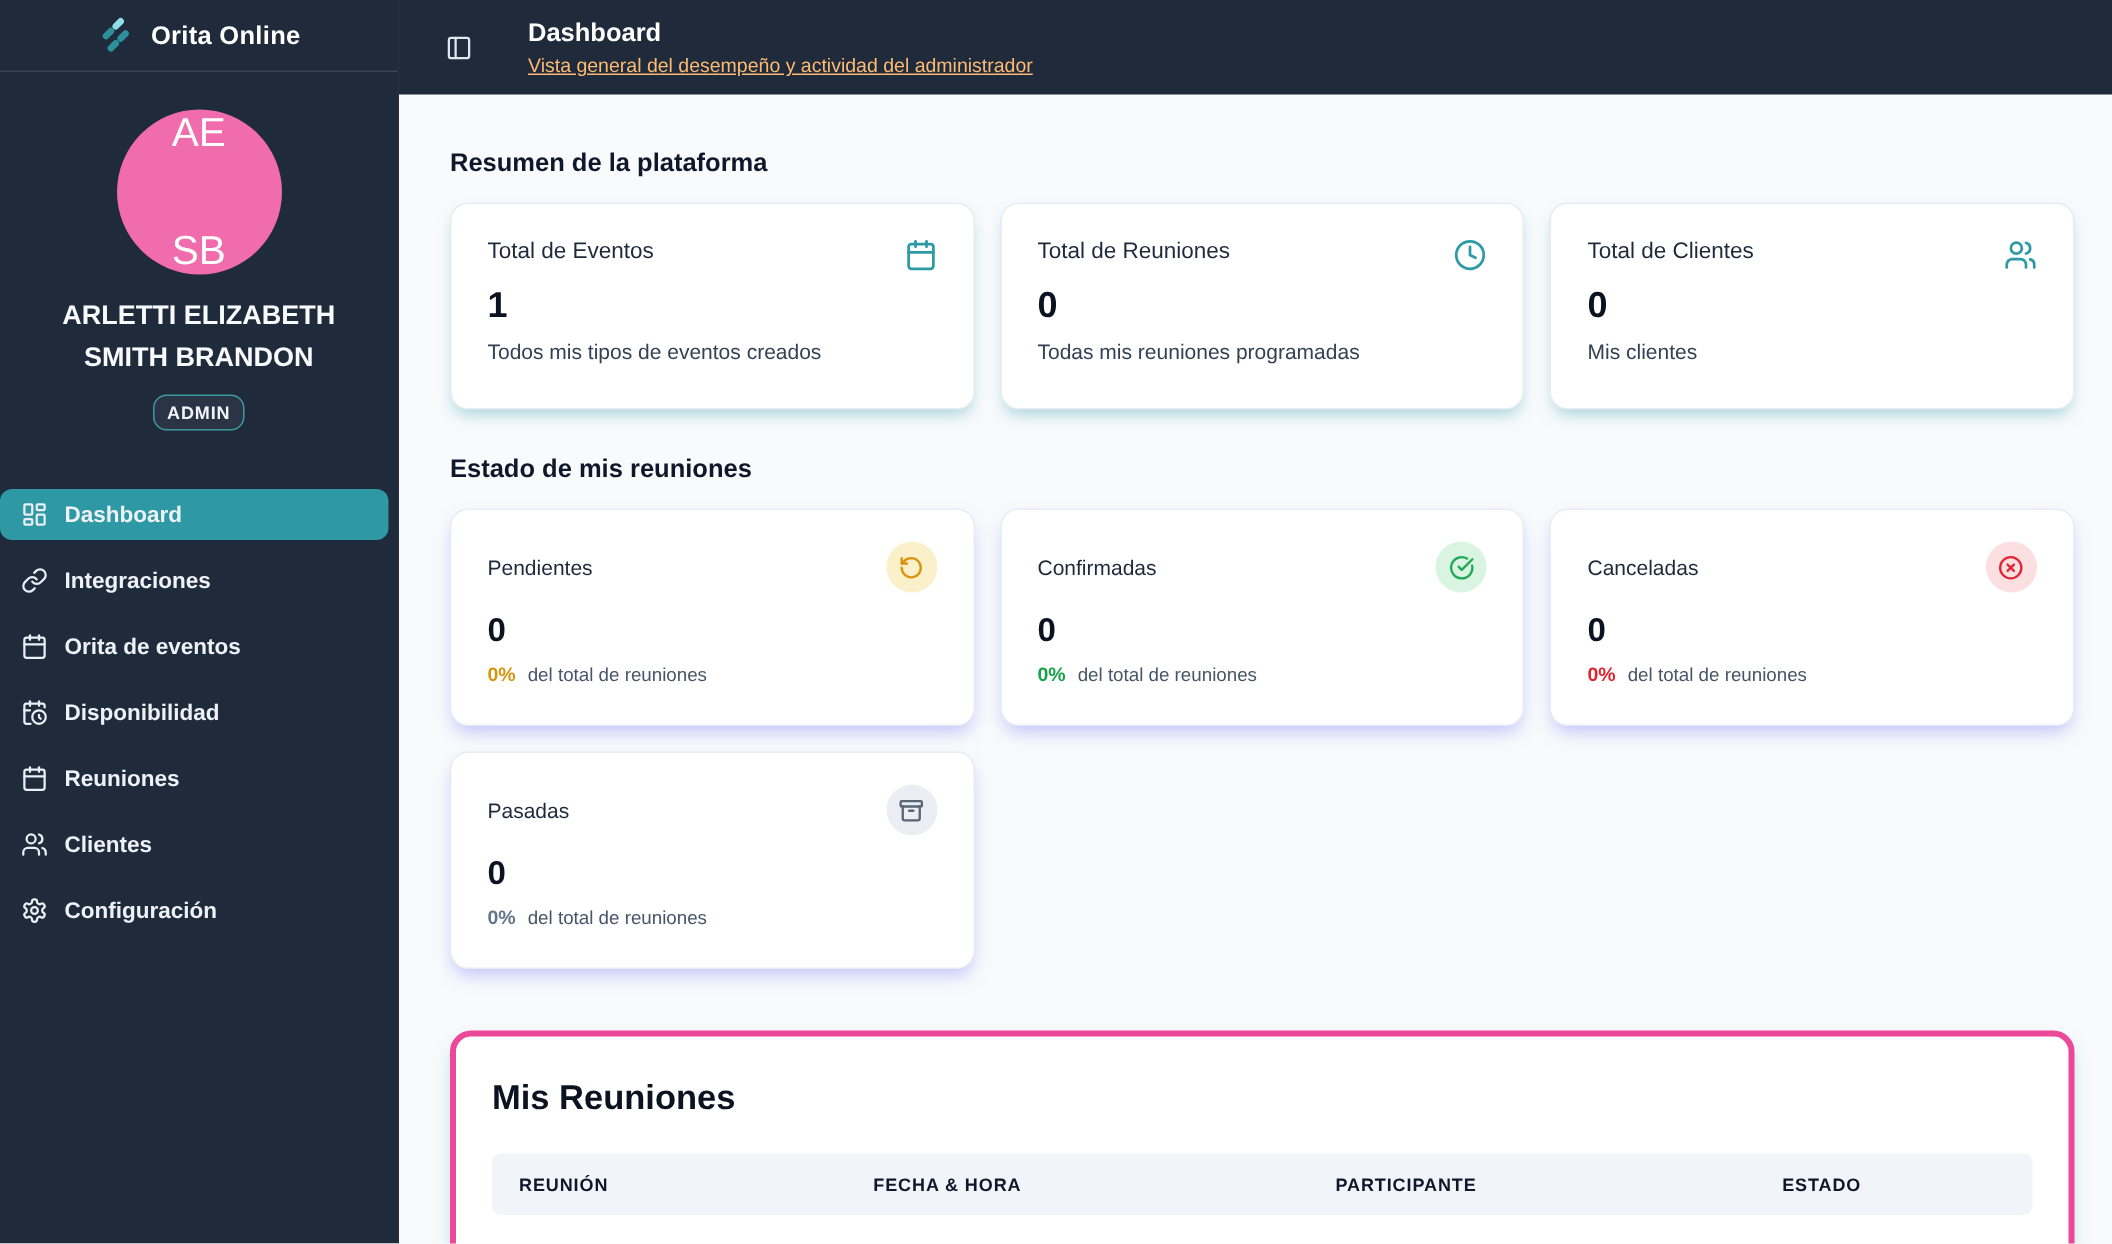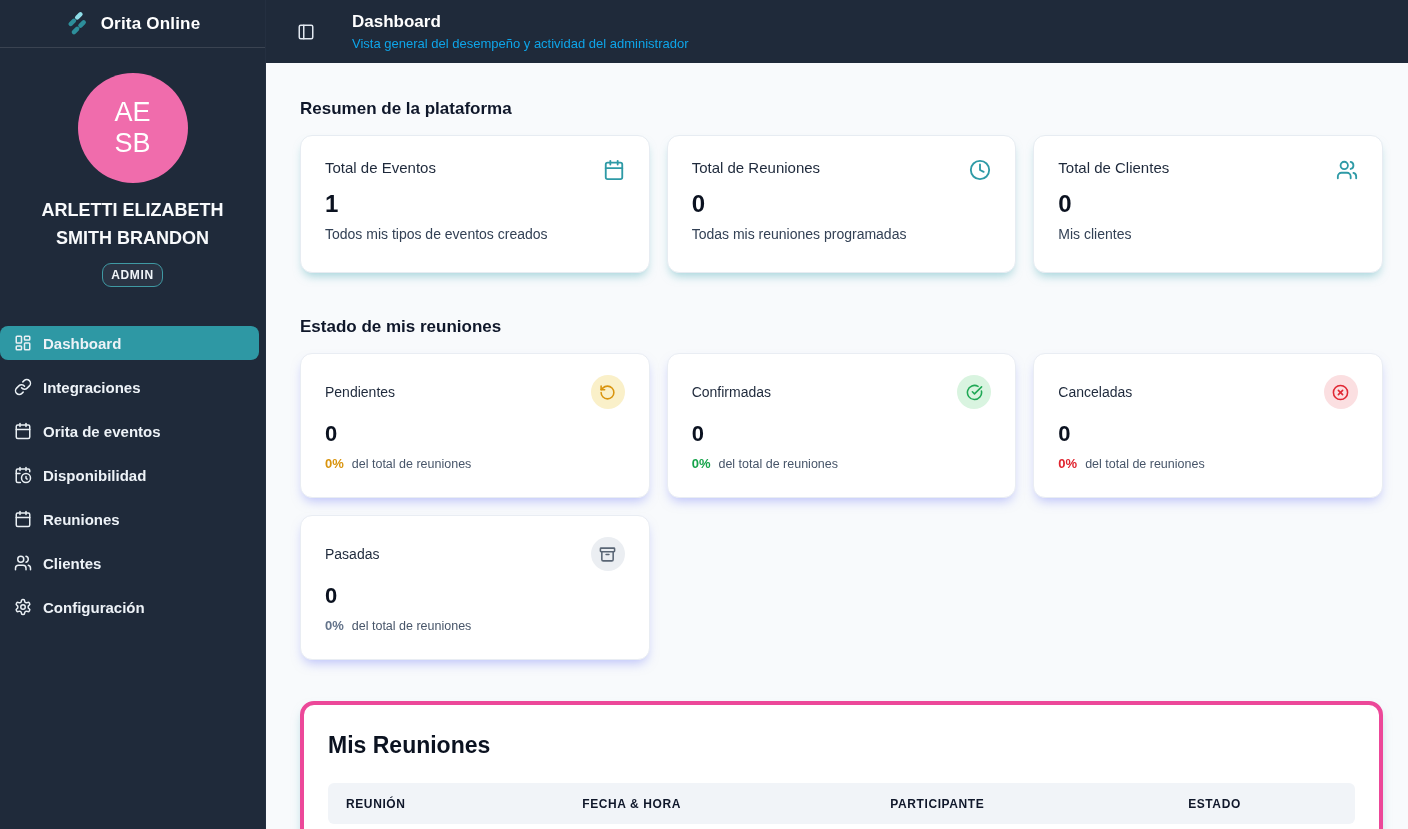--- a/index.html
+++ b/index.html
@@ -19,21 +19,21 @@
   }
   .brand {
     height:48px; display:flex; align-items:center; justify-content:center;
     gap:10px; border-bottom:1px solid rgba(255,255,255,0.12);
   }
   .brand-name { font-size:17px; font-weight:700; letter-spacing:0.2px; }
   .profile { display:flex; flex-direction:column; align-items:center; padding-top:25px; }
   .avatar {
     width:110px; height:110px; border-radius:50%;
     background:#F06CAC; color:#FFF;
-    display:flex; flex-direction:column; align-items:center; justify-content:center;
+    display:flex; flex-direction:column; align-items:center; justify-content:space-between;
     font-size:27px; line-height:31px; font-weight:400;
   }
   .user-name { margin-top:13px; text-align:center; font-size:18px; font-weight:700; line-height:28px; color:#F8FAFC; }
   .role-badge {
     margin-top:11px; padding:4px 8px;
     border:1px solid #3F99A3; border-radius:9px;
     background:rgba(255,255,255,0.05);
     font-size:12px; font-weight:700; letter-spacing:0.6px; color:#F1F5F9;
   }
   .nav { margin-top:39px; display:flex; flex-direction:column; }
@@ -48,42 +48,42 @@
 
   
   .main { flex:1; display:flex; flex-direction:column; }
   .topbar {
     height:63px; min-height:63px; background:#1F2A3A; color:#FFF;
     display:flex; align-items:center; padding-left:31px;
   }
   .toggle-btn { width:18px; height:18px; color:#E2E8F0; cursor:pointer; background:none; border:none; }
   .topbar-text { margin-left:37px; }
   .topbar-title { font-size:17px; font-weight:700; }
-  .topbar-subtitle { margin-top:4px; font-size:13px; font-weight:400; color:#0ea5e9; }
+  .topbar-subtitle { margin-top:4px; font-size:13px; font-weight:400; color:#fdba74;text-decoration:underline; }
 
   .content { padding:36px 25px 0 34px; }
   .section-heading { font-size:17px; font-weight:700; color:#0F172A; margin-bottom:16px; }
 
   
   .summary-grid { display:grid; grid-template-columns:repeat(3,1fr); gap:17px; }
   .card {
     background:#FFF; border:1px solid #E7ECF2; border-radius:12px;
     padding:23px 24px; height:138px;
     box-shadow:0 6px 10px -3px rgba(94,181,192,0.55);
   }
   .card-head { display:flex; align-items:flex-start; justify-content:space-between; }
   .card-title { font-size:15px; font-weight:500; color:#1E293B; }
   .card-icon { width:22px; height:22px; color:#2E9AA6; }
   .card-value { margin-top:9px; font-size:24px; font-weight:700; color:#0B1220; }
   .card-desc { margin-top:8px; font-size:14px; color:#33415">0</style>
   <style>
   .card-desc { margin-top:8px; font-size:14px; color:#334155; }
 
   
-  .status-section { margin-top:44px; }
+  .status-section { margin-top:30px; }
   .status-grid { display:grid; grid-template-columns:repeat(3,1fr); gap:17px; }
   .scard {
     background:#FFF; border:1px solid #E9EDF3; border-radius:12px;
     padding:21px 24px; height:145px;
     box-shadow:0 6px 11px -3px rgba(129,140,248,0.5);
   }
   .scard-head { display:flex; align-items:center; justify-content:space-between; }
   .scard-title { font-size:14px; font-weight:500; color:#1E293B; }
   .icon-badge { width:34px; height:34px; border-radius:50%; display:flex; align-items:center; justify-content:center; }
   .icon-badge svg { width:17px; height:17px; }

